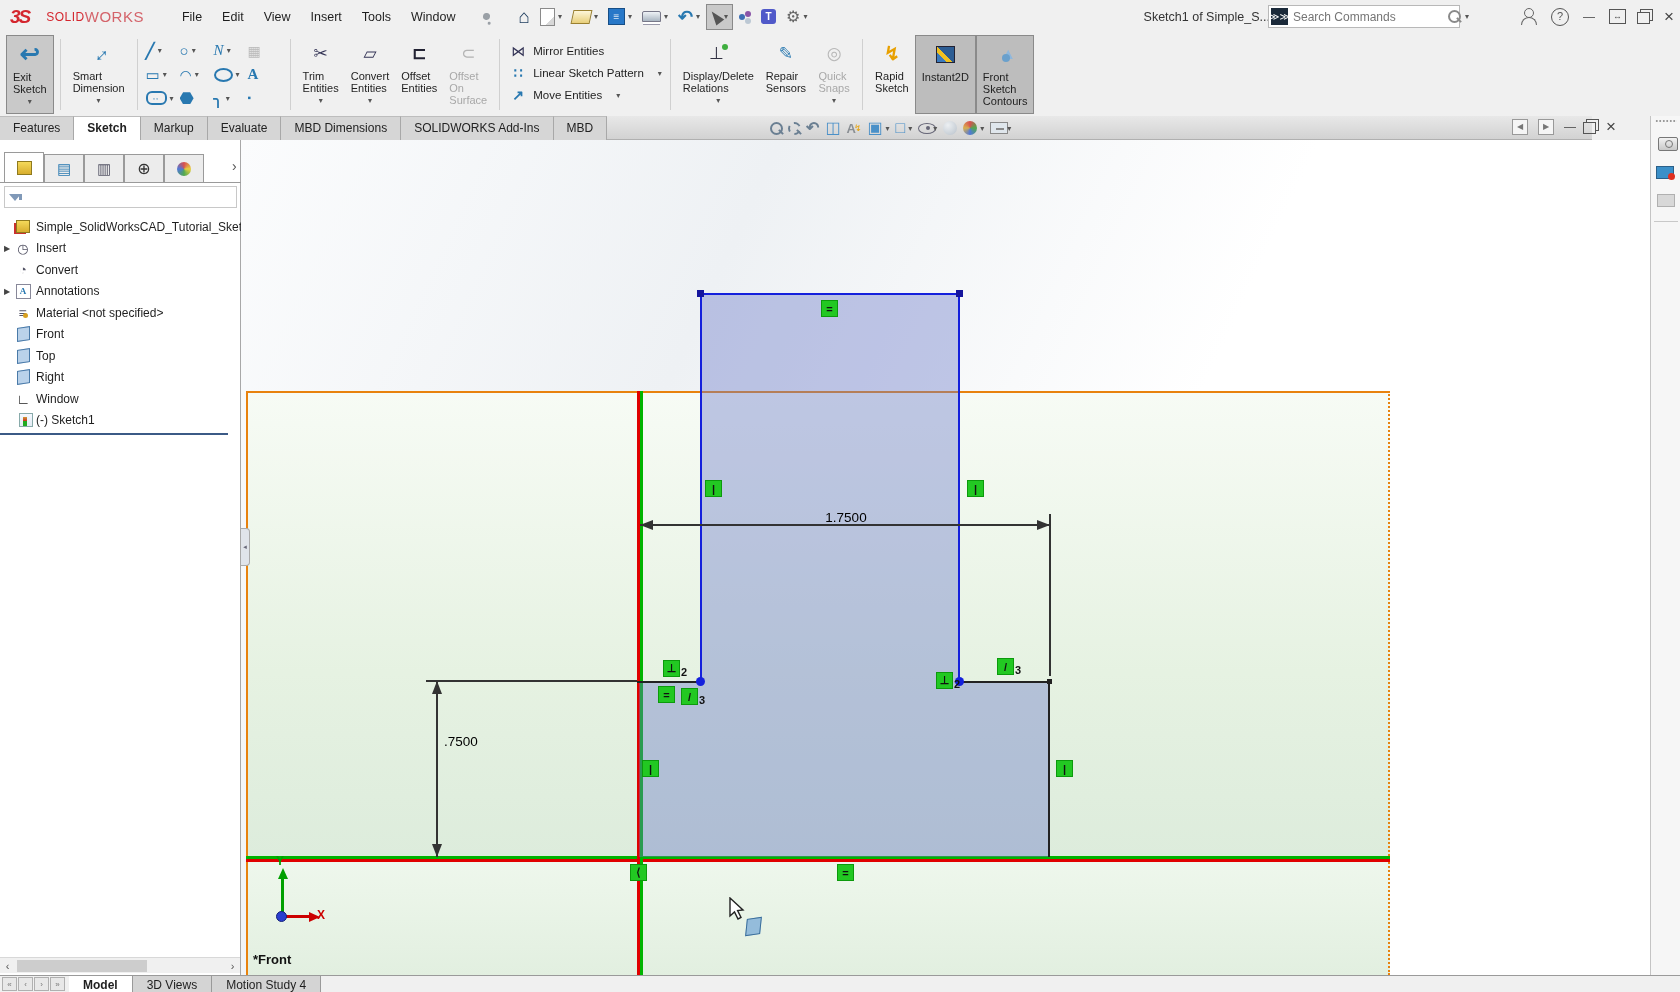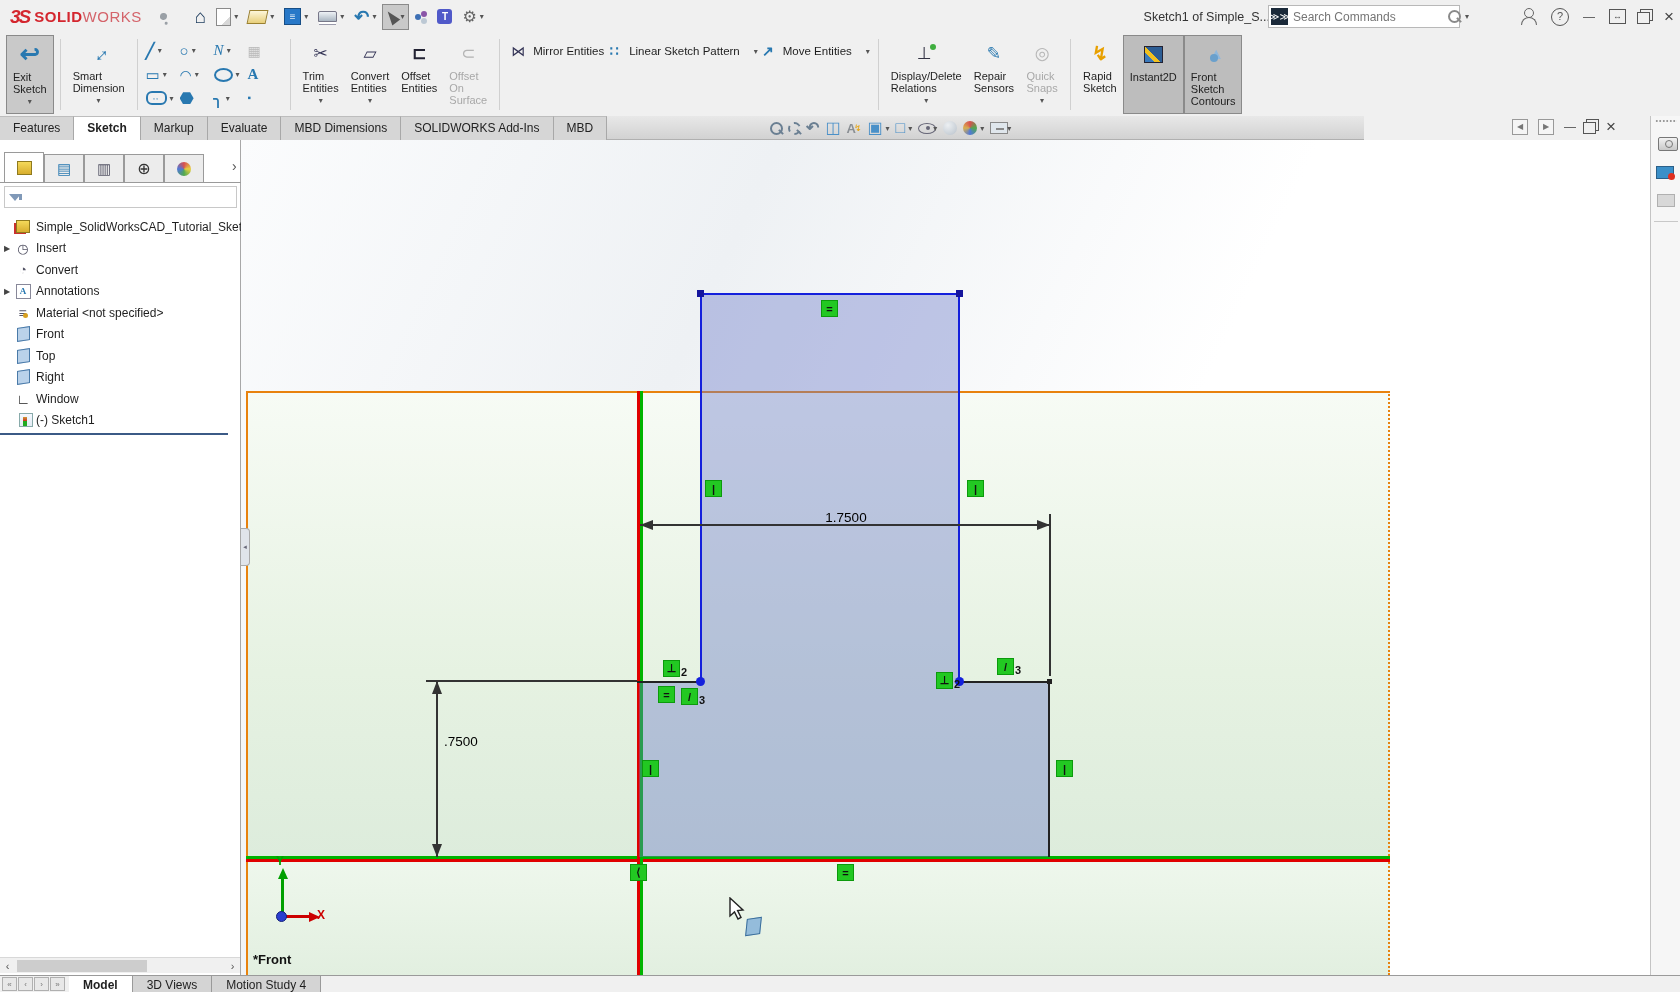--- a/index.html
+++ b/index.html
@@ -4,22 +4,22 @@
 <style>
   * { margin:0; padding:0; box-sizing:border-box; }
   html,body { width:1680px; height:992px; overflow:hidden;
     font-family:"Liberation Sans", sans-serif; background:#f0f0f0; color:#1e1e1e; }
   .abs { position:absolute; }
 
   
   #menubar { position:absolute; left:0; top:0; width:1680px; height:33px;
     background:#f0f0f0; display:flex; align-items:center; }
   #brand { display:flex; align-items:center; margin-left:10px; white-space:nowrap; }
-  .brand-mark { color:#d4262e; font-weight:700; font-style:italic; font-size:19px; letter-spacing:-2px; margin-right:5px; }
-  .brand-bold { color:#d4262e; font-weight:700; font-size:15px; letter-spacing:.5px;text-align:right; }
+  .brand-mark { color:#d4262e; font-weight:700; font-style:italic; font-size:19px; letter-spacing:-2px; margin-right:17px; }
+  .brand-bold { color:#d4262e; font-weight:400; font-size:12px; letter-spacing:.5px;text-align:right; }
   .brand-light { color:#d4636a; font-weight:400; font-size:15px; letter-spacing:.5px; }
   #menu-items { display:flex; margin-left:28px; }
   .menu-item { font-size:12.5px; padding:5px 10px; cursor:default; }
   #quickbar { display:flex; align-items:center; margin-left:24px; gap:2px; }
   .qb { display:flex; align-items:center; padding:2px 4px; height:26px; }
   .qb.pressed { background:#c9c9c9; border:1px solid #8a8a8a; }
   .caret { font-size:8px; color:#555; margin-left:3px; }
   #title-area { position:absolute; left:1120px; top:0; width:150px; height:33px;
     display:flex; align-items:center; justify-content:flex-end; font-size:12.5px; color:#333; white-space:nowrap; }
   #searchbox { position:absolute; left:1268px; top:5px; width:192px; height:23px;
@@ -42,27 +42,27 @@
     padding:3px 6px 1px 6px; min-width:44px; }
   .bigbtn .ic { height:30px; margin-bottom:2px; }
   .bigbtn .lbl { font-size:11px; line-height:12px; text-align:left; white-space:pre-line; }
   .bigbtn .caret { margin:2px 0 0 0; }
   .bigbtn.pressed { background:#c9c9c9; border:1px solid #8a8a8a; }
   .bigbtn.pressed2 { background:#bdbdbd; border:1px solid #8a8a8a; }
   .bigbtn.disabled .lbl { color:#a8a8a8; }
   #entity-grid { display:flex; flex-direction:column; justify-content:space-between; padding:4px 2px; }
   .egrow { display:flex; align-items:center; height:24px; }
   .egcell { display:flex; align-items:center; width:34px; }
-  .rowgroup { display:flex; flex-direction:row; justify-content:center; padding:5px 2px; }
+  .rowgroup { display:flex; flex-direction:column; justify-content:flex-start; padding:5px 2px; }
   .rowbtn { display:flex; align-items:center; height:22px; font-size:11.5px; white-space:nowrap; }
   .rowbtn .ic { width:20px; margin-right:5px; }
   .rowbtn .rcaret { margin-left:14px; font-size:8px; color:#555; }
 
   
-  #tabband { position:absolute; left:0; top:116px; width:1364px; height:24px;
+  #tabband { position:absolute; left:0; top:116px; width:1592px; height:24px;
     background:linear-gradient(#e8e8e8,#d2d2d2); border-bottom:1px solid #b0b0b0; }
   #rtabs { display:flex; height:24px; }
   .rtab { font-size:12px; padding:4px 13px; background:#d6d6d6; border-right:1px solid #a8a8a8;
     border-top:1px solid #bdbdbd; color:#222; white-space:nowrap; }
   .rtab.active { background:#fff; font-weight:700; }
   #hud { position:absolute; left:770px; top:116px; height:24px; display:flex; align-items:center; gap:6px; }
   #docwin-controls { position:absolute; left:1512px; top:118px; display:flex; align-items:center; gap:10px; color:#888; }
   .paneicon { width:16px; height:16px; border:1px solid #999; display:flex; align-items:center; justify-content:center;
     font-size:8px; color:#777; background:#f5f5f5; }
 
@@ -250,20 +250,28 @@
 </style>
 </head>
 <body>
 
 <div id="menubar">
   <div id="brand">
     <span class="brand-mark">3S</span>
     <span class="brand-bold">SOLID</span>
       <span class="brand-light">WORKS</span>
   </div>
+  <div id="menu-items">
+      <span class="menu-item">File</span>
+      <span class="menu-item">Edit</span>
+      <span class="menu-item">View</span>
+      <span class="menu-item">Insert</span>
+      <span class="menu-item">Tools</span>
+      <span class="menu-item">Window</span>
+    </div>
   <span class="ic ic-pin" style="margin-left:18px"></span>
   <div id="quickbar">
       <span class="qb">
         <span class="ic ic-home"></span>
       </span>
       <span class="qb">
         <span class="ic ic-newdoc"></span>
         <span class="caret">▾</span>
       </span>
       <span class="qb">

